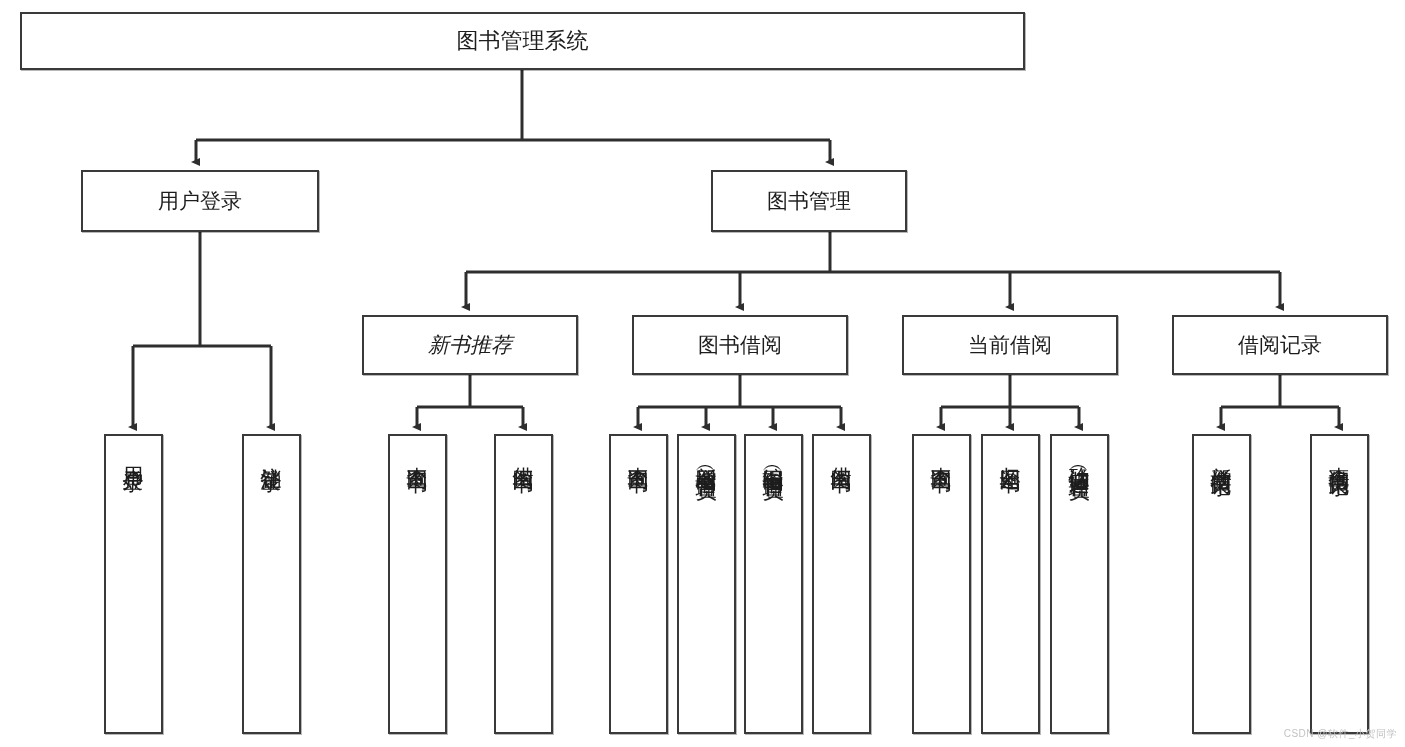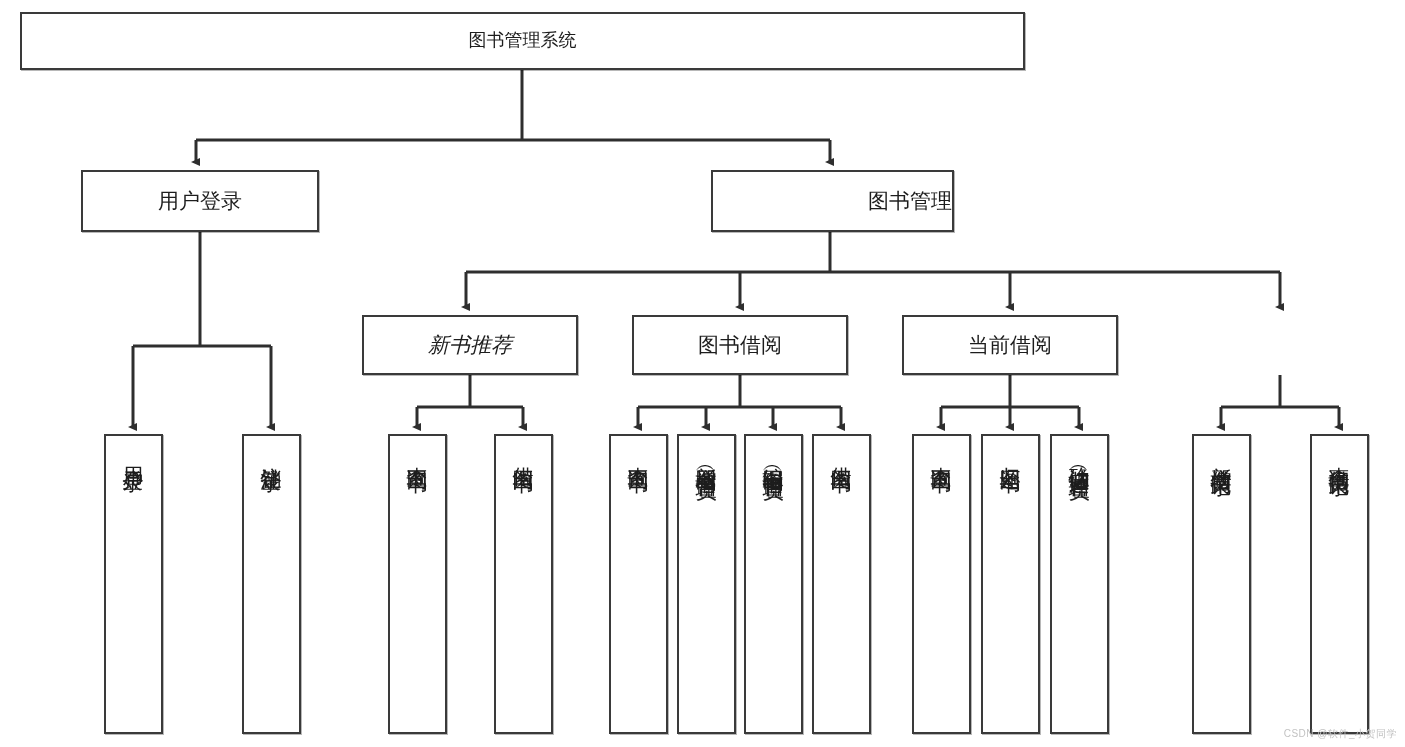--- a/index.html
+++ b/index.html
@@ -41,21 +41,21 @@
     text-align: center;
     line-height: 1.18;
     color: #1d1d1d;
   }
   
   .node.h .label {
     font-size: 21px;
     white-space: nowrap;
   }
   .node.root .label {
-    font-size: 18px;
+    font-size: 22px;
   }
   
   .node.v {
     align-items: flex-start;
     padding-top: 14px;
   }
   .node.v .label {
     font-size: 21px;
     writing-mode: vertical-rl;
     text-orientation: upright;
@@ -128,33 +128,36 @@
     </g>
   </svg>
 
   <div class="node h root" style="left:20px; top:12px; width:1005px; height:58px;">
     <span class="label">图书管理系统</span>
   </div>
 
   <div class="node h" style="left:81px; top:170px; width:238px; height:62px;">
     <span class="label">用户登录</span>
   </div>
-  <div class="node h" style="left:711px; top:170px; width:243px; height:62px;justify-content:flex-end;">
+  <div class="node h" style="left:711px; top:170px; width:196px; height:62px;">
     <span class="label">图书管理</span>
   </div>
 
   <div class="node h" style="left:362px; top:315px; width:216px; height:60px;font-style:italic;">
     <span class="label">新书推荐</span>
   </div>
   <div class="node h" style="left:902px; top:315px; width:216px; height:60px;">
     <span class="label">当前借阅</span>
   </div>
   <div class="node h" style="left:632px; top:315px; width:216px; height:60px;">
     <span class="label">图书借阅</span>
   </div>
+  <div class="node h" style="left:1172px; top:315px; width:216px; height:60px;">
+    <span class="label">借阅记录</span>
+  </div>
 
   <div class="node v" style="left:104px; top:434px; width:59px; height:300px;">
     <span class="label">用户登录</span>
   </div>
   <div class="node v" style="left:242px; top:434px; width:59px; height:300px;">
     <span class="label">注销登录</span>
   </div>
 
   <div class="node v" style="left:388px; top:434px; width:59px; height:300px;">
     <span class="label">查询图书</span>

